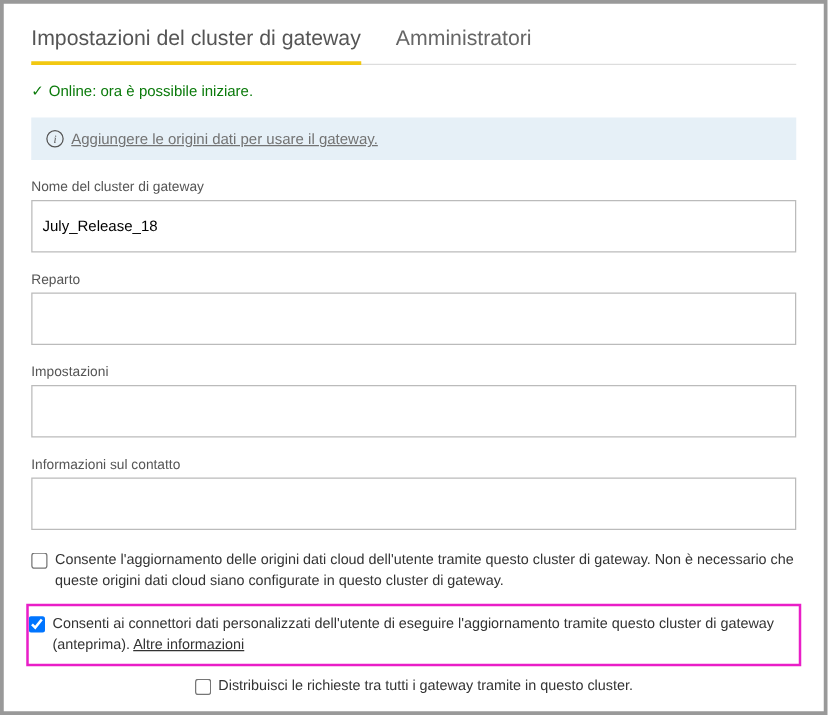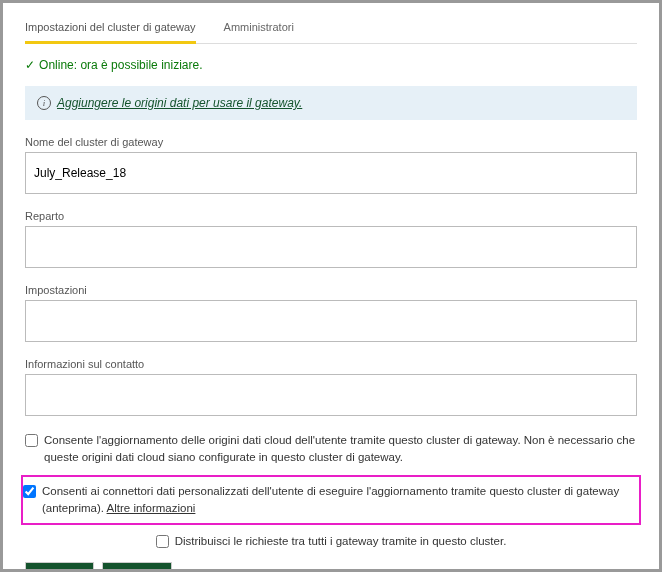--- a/index.html
+++ b/index.html
@@ -14,21 +14,21 @@
       color: #333;
     }
     .tabs {
       display: flex;
       gap: 28px;
       border-bottom: 1px solid #ddd;
       margin-bottom: 14px;
     }
     .tab {
       padding-bottom: 8px;
-      font-size: 11px;
+      font-size: 17px;
       color: #666;
       cursor: pointer;
       border-bottom: 3px solid transparent;
       margin-bottom: -1px;
     }
     .tab.active {
       border-bottom-color: #f2c811;
       color: #555;
     }
     .status {
@@ -60,24 +60,23 @@
       display: inline-flex;
       align-items: center;
       justify-content: center;
       font-size: 9px;
       font-style: italic;
       font-family: Georgia, serif;
       color: #555;
       flex-shrink: 0;
     }
     .info-banner a {
-      color: #14532d;
+      color: #737373;
       text-decoration: underline;
       cursor: pointer;
-      font-style: italic;
     }
     .field-group {
       margin-bottom: 16px;
     }
     .field-label {
       font-size: 11px;
       color: #555;
       margin-bottom: 4px;
       display: block;
     }

